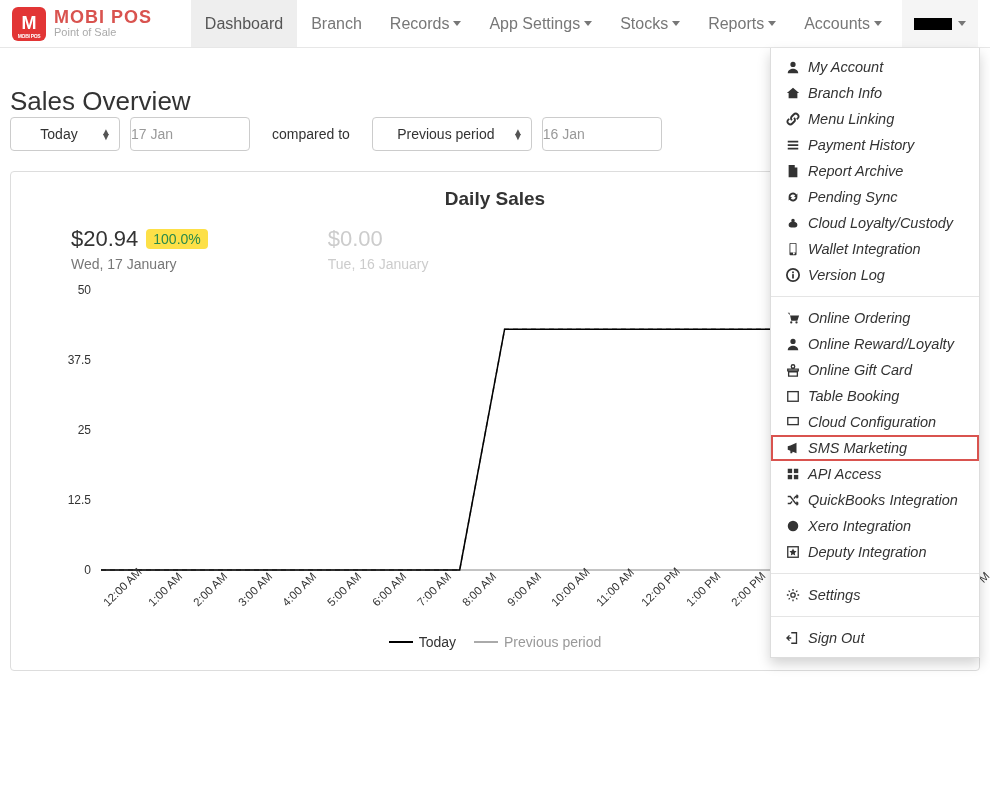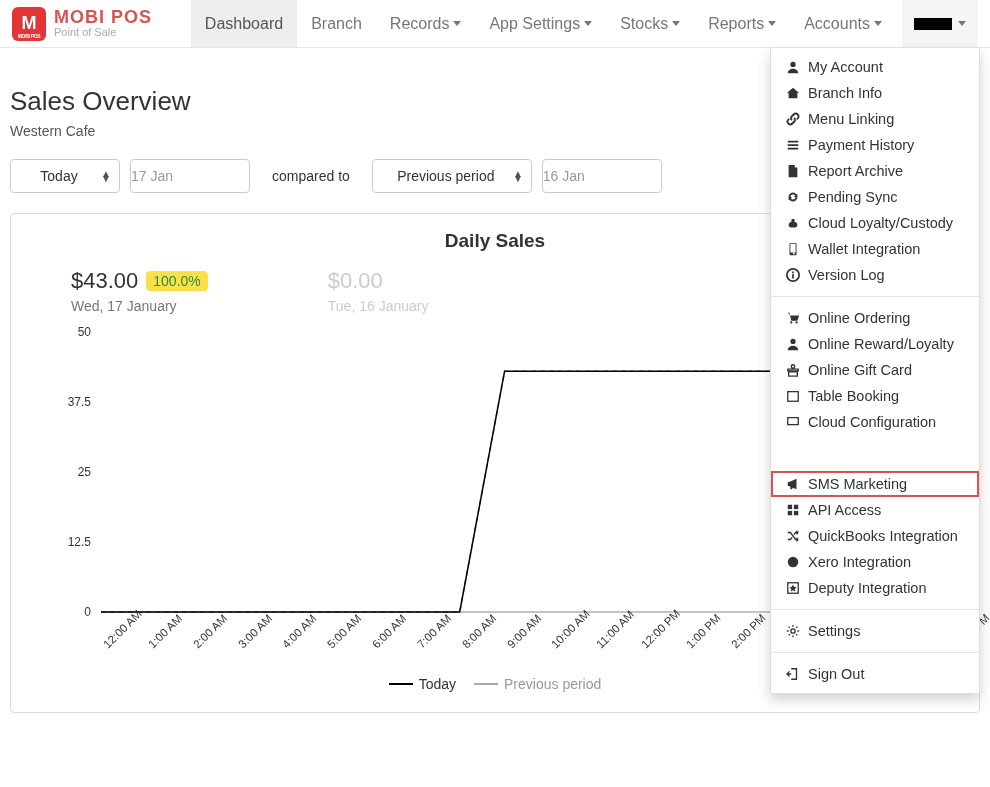--- a/index.html
+++ b/index.html
@@ -11,22 +11,22 @@
   .brand-text { line-height: 1.05; }
   .brand-title { color: #d9534f; font-weight: bold; font-size: 18px; letter-spacing: 1px; }
   .brand-sub { color: #aaa; font-size: 11px; }
   .nav-items { display: flex; align-items: stretch; height: 100%; }
   .nav-item { display: flex; align-items: center; padding: 0 14px; color: #777; font-size: 16px; cursor: pointer; gap: 4px; }
   .nav-item.active { background: #eee; color: #555; }
   .caret { width: 0; height: 0; border-left: 4px solid transparent; border-right: 4px solid transparent; border-top: 5px solid #777; }
   .nav-user { display: flex; align-items: center; padding: 0 12px; gap: 6px; cursor: pointer; background: #f5f5f5; height: 100%; margin-left: 6px; }
   .user-blackbox { width: 38px; height: 12px; background: #000; }
   .dropdown-menu { position: absolute; right: 10px; top: 48px; width: 210px; background: #fff; border: 1px solid #ddd; border-top: none; box-shadow: 0 6px 12px rgba(0,0,0,.175); padding: 6px 0; z-index: 100; }
-  .dropdown-item { display: flex; align-items: center; gap: 8px; padding: 5px 14px; color: #333; font-size: 14.5px; cursor: pointer; }
-  .dropdown-item.highlighted { outline: 2px solid #d9534f; outline-offset: -2px; margin-top: 36px; }
+  .dropdown-item { display: flex; align-items: center; gap: 8px; padding: 5px 14px; color: #333; font-size: 14.5px; cursor: pointer; font-style: italic; }
+  .dropdown-item.highlighted { outline: 2px solid #d9534f; outline-offset: -2px; }
   .dropdown-divider { height: 1px; background: #e5e5e5; margin: 8px 0; }
   .dd-icon { width: 15px; display: inline-flex; justify-content: center; font-size: 14px; color: #333; flex-shrink: 0; }
   .container { padding: 10px; position: relative; }
   h1.page-title { font-size: 26px; font-weight: 500; color: #333; margin-top: 28px; }
   .sub-branch { color: #555; font-size: 14px; margin-top: 6px; margin-bottom: 20px; }
   .filter-row { display: flex; align-items: center; gap: 10px; margin-bottom: 20px; }
   .select-ctl { border: 1px solid #ccc; border-radius: 4px; height: 34px; padding: 0 24px 0 12px; display: flex; align-items: center; font-size: 14px; color: #333; background: #fff; cursor: pointer; position: relative; min-width: 110px; justify-content: center; }
   .select-ctl .updown { position: absolute; right: 8px; font-size: 10px; color: #555; line-height: 5px; display: flex; flex-direction: column; }
   .date-ctl { border: 1px solid #ccc; border-radius: 4px; height: 34px; min-width: 120px; display: flex; align-items: center; justify-content: flex-start; color: #999; font-size: 14px; background: #fff; }
   .compared-label { color: #333; font-size: 14px; margin: 0 12px; }
@@ -281,21 +281,20 @@
         <svg viewBox="0 0 16 16" width="14" height="14" fill="currentColor">
           <path d="M6 2h6v12H6m0-6H1m3-3L1 8l3 3" fill="none" stroke="currentColor" stroke-width="1.5"></path>
         </svg>
       </span>
       <span>Sign Out</span>
     </div>
   </div>
 
 <div class="container">
   <h1 class="page-title">Sales Overview</h1>
-  <div class="sub-branch">Western Cafe</div>
 
   <div class="filter-row">
     <div class="select-ctl">
       <span>Today</span>
       <span class="updown">
           <span>▲</span>
           <span>▼</span>
         </span>
     </div>
     <div class="date-ctl">
@@ -312,21 +311,21 @@
     <div class="date-ctl">
       <span>16 Jan</span>
     </div>
   </div>
 
   <div class="card">
     <div class="card-title">Daily Sales</div>
     <div class="summary-row">
       <div class="summary-block">
         <div class="amount-line">
-          <span class="amount">$43.00</span>
+          <span class="amount">$20.94</span>
           <span class="pct-badge">100.0%</span>
         </div>
         <div class="date-label">Wed, 17 January</div>
       </div>
       <div class="summary-block">
         <div class="amount-line">
           <span class="amount muted">$0.00</span>
         </div>
         <div class="date-label muted">Tue, 16 January</div>
       </div>

